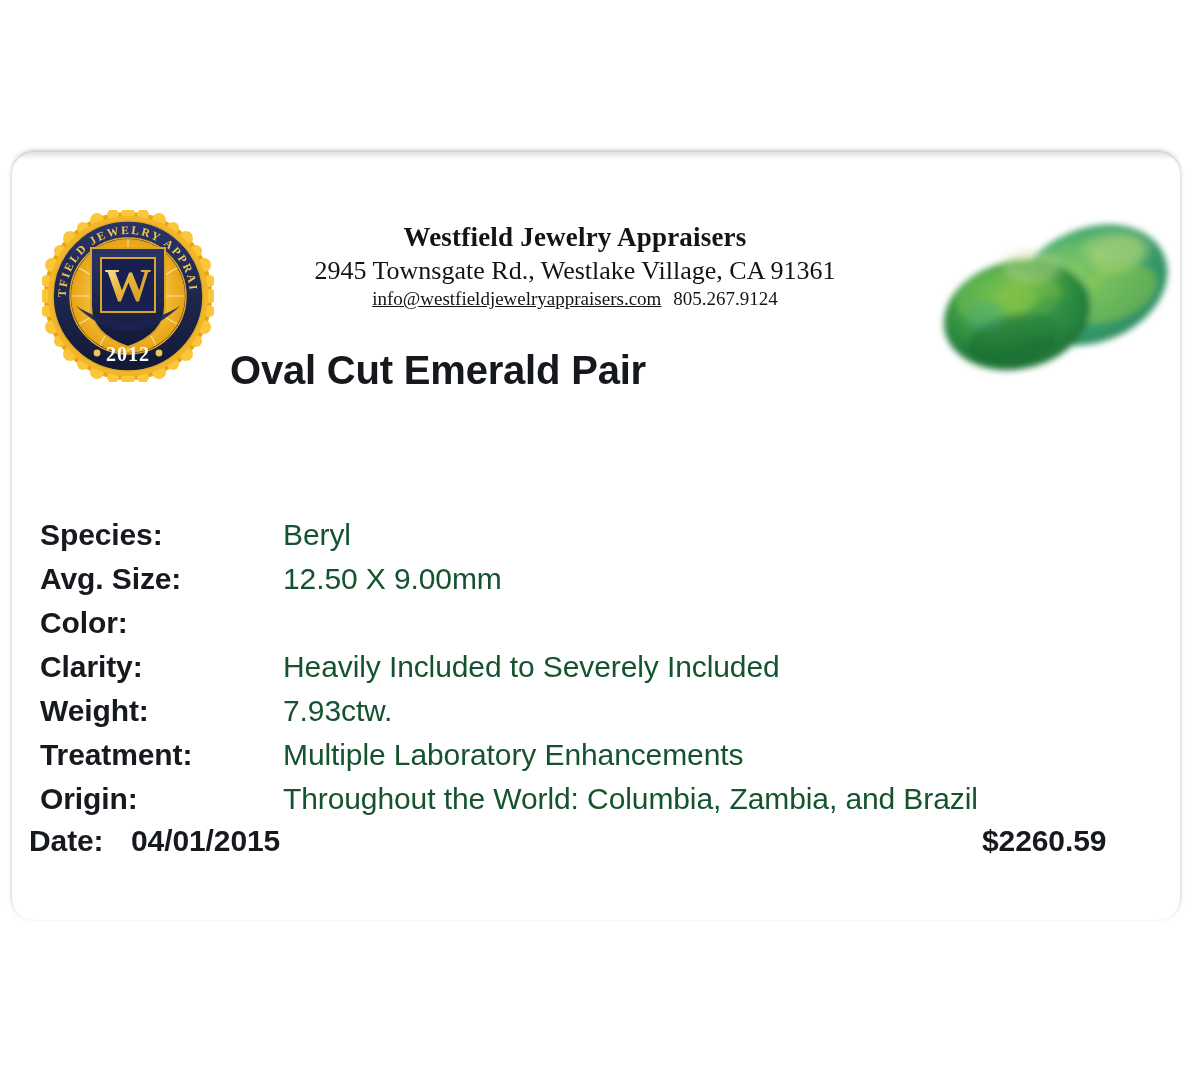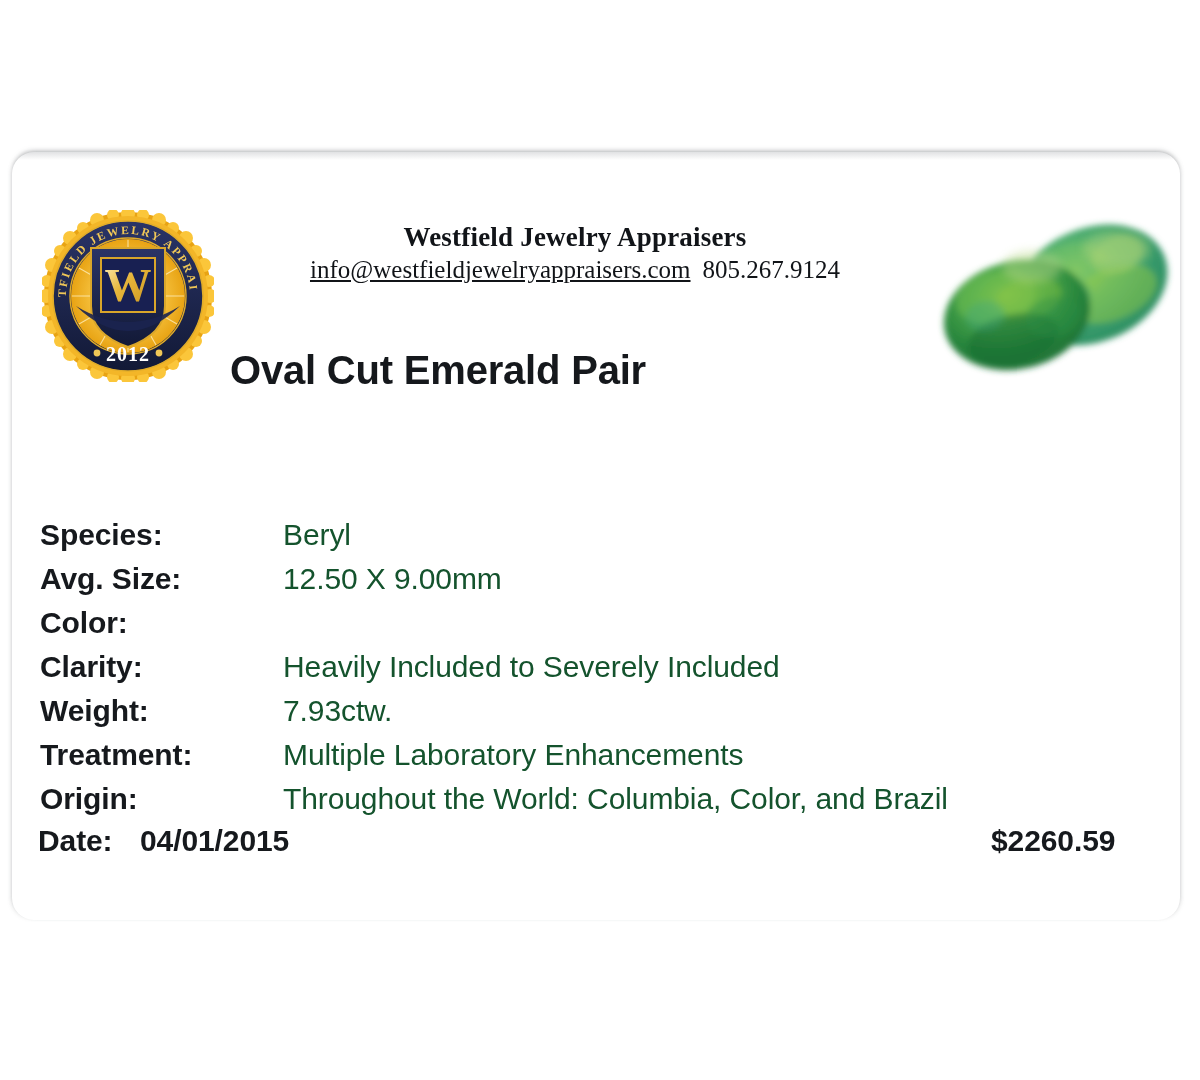--- a/index.html
+++ b/index.html
@@ -77,21 +77,21 @@
     letter-spacing: 0.2px;
     line-height: 1.18;
     white-space: nowrap;
   }
   #company-address {
     font-size: 26px;
     line-height: 1.28;
     white-space: nowrap;
   }
   #contact-line {
-    font-size: 25px;
+    font-size: 19px;
     line-height: 1.28;
     white-space: nowrap;
   }
   #email-link {
     text-decoration: underline;
     color: #111418;
   }
   #phone-text {
     margin-left: 12px;
   }
@@ -148,21 +148,21 @@
     top: 0;
     font-size: 30px;
     font-weight: normal;
     color: #14532d;
     letter-spacing: -0.1px;
   }
 
   
   #footer-row {
     position: absolute;
-    left: 26px;
+    left: 17px;
     top: 672px;
     width: 1110px;
     height: 44px;
   }
   .footer-seg {
     position: absolute;
     top: 0;
     font-size: 30px;
     font-weight: bold;
     color: #16191d;
@@ -273,20 +273,21 @@
         </g>
 
         <text x="86" y="151" text-anchor="middle" font-family="'Liberation Serif', serif" font-size="20" font-weight="bold" fill="#FFFFFF" letter-spacing="1">2012</text>
         <circle cx="55" cy="143" r="3.4" fill="#F0C757"></circle>
         <circle cx="117" cy="143" r="3.4" fill="#F0C757"></circle>
       </svg>
     </div>
 
     <div id="header-block">
       <div id="company-name">Westfield Jewelry Appraisers</div>
+      <div id="company-address">2945 Townsgate Rd., Westlake Village, CA 91361</div>
       <div id="contact-line">
         <span id="email-link">info@westfieldjewelryappraisers.com</span><span id="phone-text">805.267.9124</span>
       </div>
     </div>
 
     <div id="item-title">Oval Cut Emerald Pair</div>
 
     <svg id="gem-photo" viewBox="0 0 272 195">
       <defs>
         <radialGradient id="gemRightGrad" cx="42%" cy="34%" r="74%">
@@ -362,21 +363,21 @@
         <span class="spec-value">7.93ctw.</span>
       </div>
 
       <div class="spec-row">
         <span class="spec-label">Treatment:</span>
         <span class="spec-value">Multiple Laboratory Enhancements</span>
       </div>
 
       <div class="spec-row">
         <span class="spec-label">Origin:</span>
-        <span class="spec-value">Throughout the World: Columbia, Color, and Brazil</span>
+        <span class="spec-value">Throughout the World: Columbia, Zambia, and Brazil</span>
       </div>
 
     </div>
 
     <div id="footer-row">
       <span class="footer-seg" id="date-label">Date:</span>
       <span class="footer-seg" id="date-value">04/01/2015</span>
       <span class="footer-seg" id="value-amount">$2260.59</span>
     </div>
 

